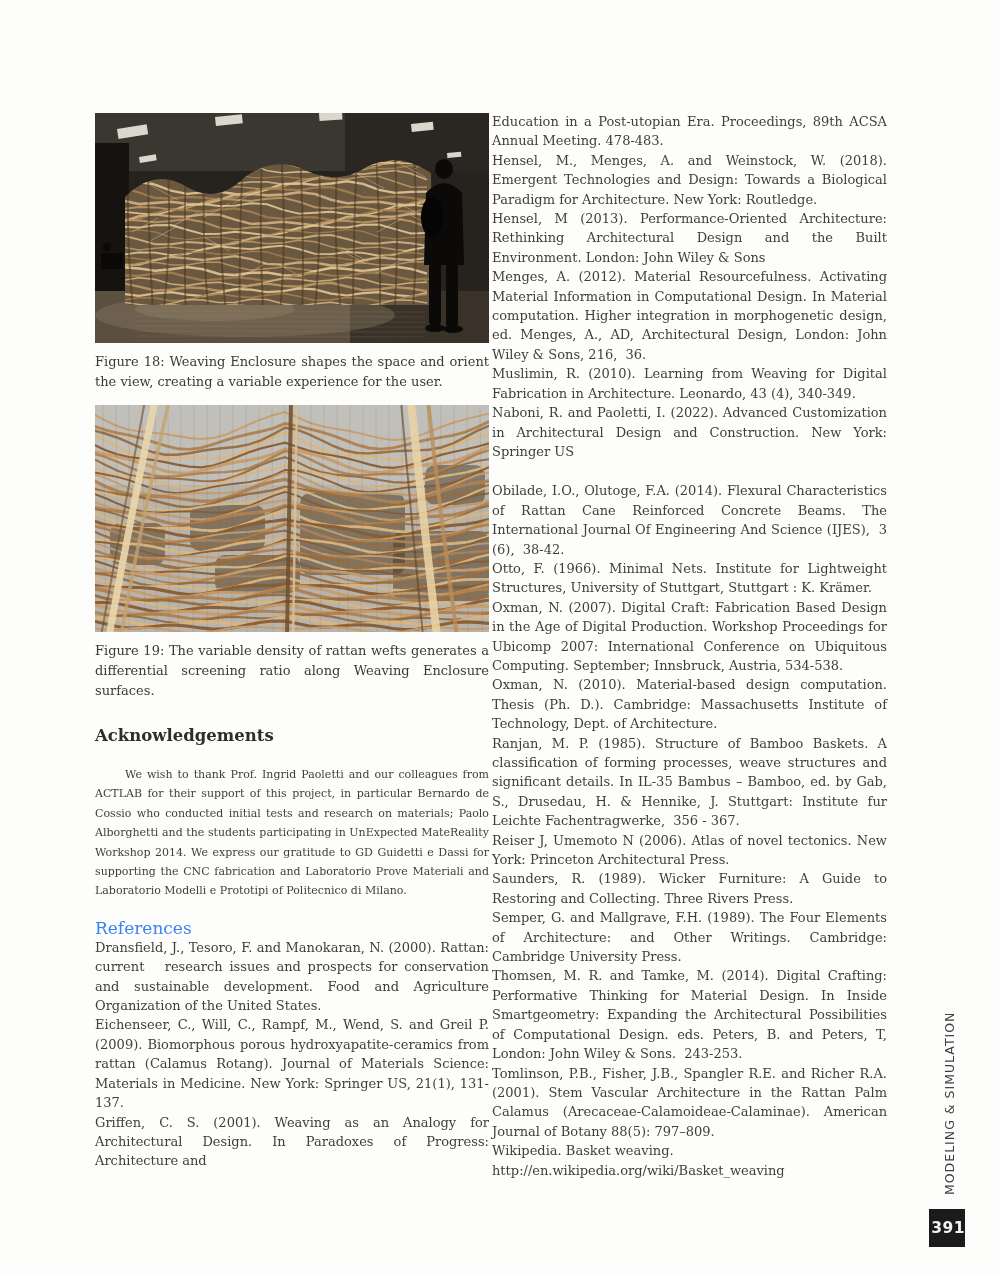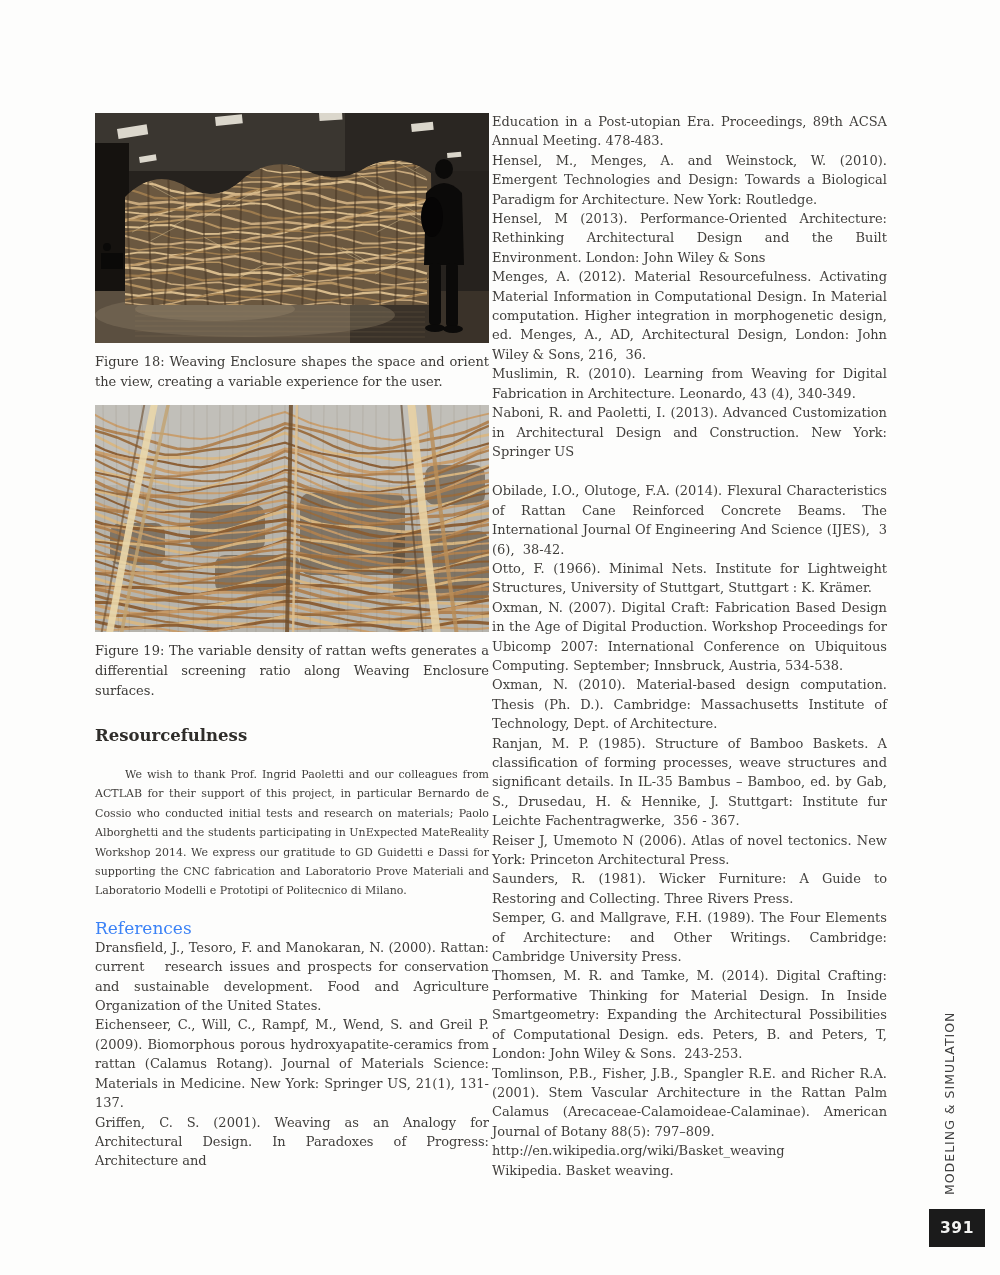--- a/index.html
+++ b/index.html
@@ -12,22 +12,22 @@
   figcaption{margin-top:9px;font-size:13px;line-height:20px;text-align:justify;color:#3c3a37;}
   .fig19{margin-top:13px;}
   h2.ack{margin:25px 0 0 0;font-size:16.5px;line-height:20px;font-weight:bold;color:#2f2d2a;}
   p.ackbody{margin:19px 0 0 0;font-size:11px;line-height:19.4px;text-align:justify;text-indent:30px;}
   h3.refs{margin:18px 0 0 0;font-size:17px;line-height:19px;font-weight:normal;color:#3b82f6;}
   p.ref{margin:0;font-size:13px;line-height:19.4px;text-align:justify;}
   .ref-gap{height:20px;}
   .side-label{position:absolute;left:942px;top:1195px;width:176px;transform-origin:0 0;
               transform:rotate(-90deg);font-family:"DejaVu Sans",sans-serif;font-size:12.5px;
               letter-spacing:1px;color:#3e3e3e;white-space:nowrap;}
-  .page-badge{position:absolute;left:929px;top:1209px;width:56px;height:38px;background:#1b1b1b;
-              display:flex;align-items:center;justify-content:center;}
+  .page-badge{position:absolute;left:929px;top:1209px;width:36px;height:38px;background:#1b1b1b;
+              display:flex;align-items:center;justify-content:flex-end;}
   .page-badge span{color:#f3f3f1;font-family:"DejaVu Sans",sans-serif;font-size:15.5px;
               font-weight:600;letter-spacing:.5px;}
 </style>
 </head>
 <body>
 
 <div class="page">
 
   <div class="col-left">
     <figure>
@@ -232,54 +232,54 @@
           <path d="M50 -4 Q28 110 6 231" stroke="#6e4f2e" stroke-width="2" fill="none" opacity="0.6"></path>
           <path d="M196 -4 L192 231" stroke="#6e4e2c" stroke-width="4" fill="none" opacity="0.85"></path>
           <path d="M202 -4 L198 231" stroke="#dec08f" stroke-width="2.5" fill="none" opacity="0.85"></path>
           <path d="M316 -4 Q328 112 342 231" stroke="#e9d3a4" stroke-width="8" fill="none" opacity="0.88"></path>
           <path d="M333 -4 Q346 116 362 231" stroke="#b98d57" stroke-width="4" fill="none" opacity="0.8"></path>
           <path d="M306 -4 Q316 110 328 231" stroke="#5d432a" stroke-width="2" fill="none" opacity="0.6"></path>
         </svg>
       <figcaption>Figure 19: The variable density of rattan wefts generates a differential screening ratio along Weaving Enclosure surfaces.</figcaption>
     </figure>
 
-    <h2 class="ack">Resourcefulness</h2>
+    <h2 class="ack">Acknowledgements</h2>
     <p class="ackbody">We wish to thank Prof. Ingrid Paoletti and our colleagues from ACTLAB for their support of this project, in particular Bernardo de Cossio who conducted initial tests and research on materials; Paolo Alborghetti and the students participating in UnExpected MateReality Workshop 2014. We express our gratitude to GD Guidetti e Dassi for supporting the CNC fabrication and Laboratorio Prove Materiali and Laboratorio Modelli e Prototipi of Politecnico di Milano.</p>
 
     <h3 class="refs">References</h3>
     <div id="refs-left">
         <p class="ref">Dransfield, J., Tesoro, F. and Manokaran, N. (2000). Rattan: current &nbsp;&nbsp;research issues and prospects for conservation and sustainable development. Food and Agriculture Organization of the United States.</p>
         <p class="ref">Eichenseer, C., Will, C., Rampf, M., Wend, S. and Greil P. (2009). Biomorphous porous hydroxyapatite-ceramics from rattan (Calamus Rotang). Journal of Materials Science: Materials in Medicine. New York: Springer US, 21(1), 131-137.</p>
         <p class="ref">Griffen, C. S. (2001). Weaving as an Analogy for Architectural Design. In Paradoxes of Progress: Architecture and</p>
       </div>
   </div>
 
   <div class="col-right">
     <div id="refs-right-a">
         <p class="ref">Education in a Post-utopian Era. Proceedings, 89th ACSA Annual Meeting. 478-483.</p>
-        <p class="ref">Hensel, M., Menges, A. and Weinstock, W. (2010). Emergent Technologies and Design: Towards a Biological Paradigm for Architecture. New York: Routledge.</p>
+        <p class="ref">Hensel, M., Menges, A. and Weinstock, W. (2018). Emergent Technologies and Design: Towards a Biological Paradigm for Architecture. New York: Routledge.</p>
         <p class="ref">Hensel, M (2013). Performance-Oriented Architecture: Rethinking Architectural Design and the Built Environment. London: John Wiley &amp; Sons</p>
         <p class="ref">Menges, A. (2012). Material Resourcefulness. Activating Material Information in Computational Design. In Material computation. Higher integration in morphogenetic design, ed. Menges, A., AD, Architectural Design, London: John Wiley &amp; Sons, 216, &nbsp;36.</p>
         <p class="ref">Muslimin, R. (2010). Learning from Weaving for Digital Fabrication in Architecture. Leonardo, 43 (4), 340-349.</p>
-        <p class="ref">Naboni, R. and Paoletti, I. (2013). Advanced Customization in Architectural Design and Construction. New York: Springer US</p>
+        <p class="ref">Naboni, R. and Paoletti, I. (2022). Advanced Customization in Architectural Design and Construction. New York: Springer US</p>
       </div>
     <div class="ref-gap"></div>
     <div id="refs-right-b">
         <p class="ref">Obilade, I.O., Olutoge, F.A. (2014). Flexural Characteristics of Rattan Cane Reinforced Concrete Beams. The International Journal Of Engineering And Science (IJES), &nbsp;3 (6), &nbsp;38-42.</p>
         <p class="ref">Otto, F. (1966). Minimal Nets. Institute for Lightweight Structures, University of Stuttgart, Stuttgart : K. Krämer.</p>
         <p class="ref">Oxman, N. (2007). Digital Craft: Fabrication Based Design in the Age of Digital Production. Workshop Proceedings for Ubicomp 2007: International Conference on Ubiquitous Computing. September; Innsbruck, Austria, 534-538.</p>
         <p class="ref">Oxman, N. (2010). Material-based design computation. Thesis (Ph. D.). Cambridge: Massachusetts Institute of Technology, Dept. of Architecture.</p>
         <p class="ref">Ranjan, M. P. (1985). Structure of Bamboo Baskets. A classification of forming processes, weave structures and significant details. In IL-35 Bambus – Bamboo, ed. by Gab, S., Drusedau, H. &amp; Hennike, J. Stuttgart: Institute fur Leichte Fachentragwerke, &nbsp;356 - 367.</p>
         <p class="ref">Reiser J, Umemoto N (2006). Atlas of novel tectonics. New York: Princeton Architectural Press.</p>
-        <p class="ref">Saunders, R. (1981). Wicker Furniture: A Guide to Restoring and Collecting. Three Rivers Press.</p>
+        <p class="ref">Saunders, R. (1989). Wicker Furniture: A Guide to Restoring and Collecting. Three Rivers Press.</p>
         <p class="ref">Semper, G. and Mallgrave, F.H. (1989). The Four Elements of Architecture: and Other Writings. Cambridge: Cambridge University Press.</p>
         <p class="ref">Thomsen, M. R. and Tamke, M. (2014). Digital Crafting: Performative Thinking for Material Design. In Inside Smartgeometry: Expanding the Architectural Possibilities of Computational Design. eds. Peters, B. and Peters, T, London: John Wiley &amp; Sons. &nbsp;243-253.</p>
         <p class="ref">Tomlinson, P.B., Fisher, J.B., Spangler R.E. and Richer R.A. (2001). Stem Vascular Architecture in the Rattan Palm Calamus &nbsp;(Arecaceae-Calamoideae-Calaminae). &nbsp;American Journal of Botany 88(5): 797–809.</p>
+        <p class="ref">Wikipedia. Basket weaving.</p>
         <p class="ref">http://en.wikipedia.org/wiki/Basket_weaving</p>
-        <p class="ref">Wikipedia. Basket weaving.</p>
       </div>
   </div>
 
   <div class="side-label">MODELING &amp; SIMULATION</div>
 
   <div class="page-badge">
     <span>391</span>
   </div>
 
 </div>

